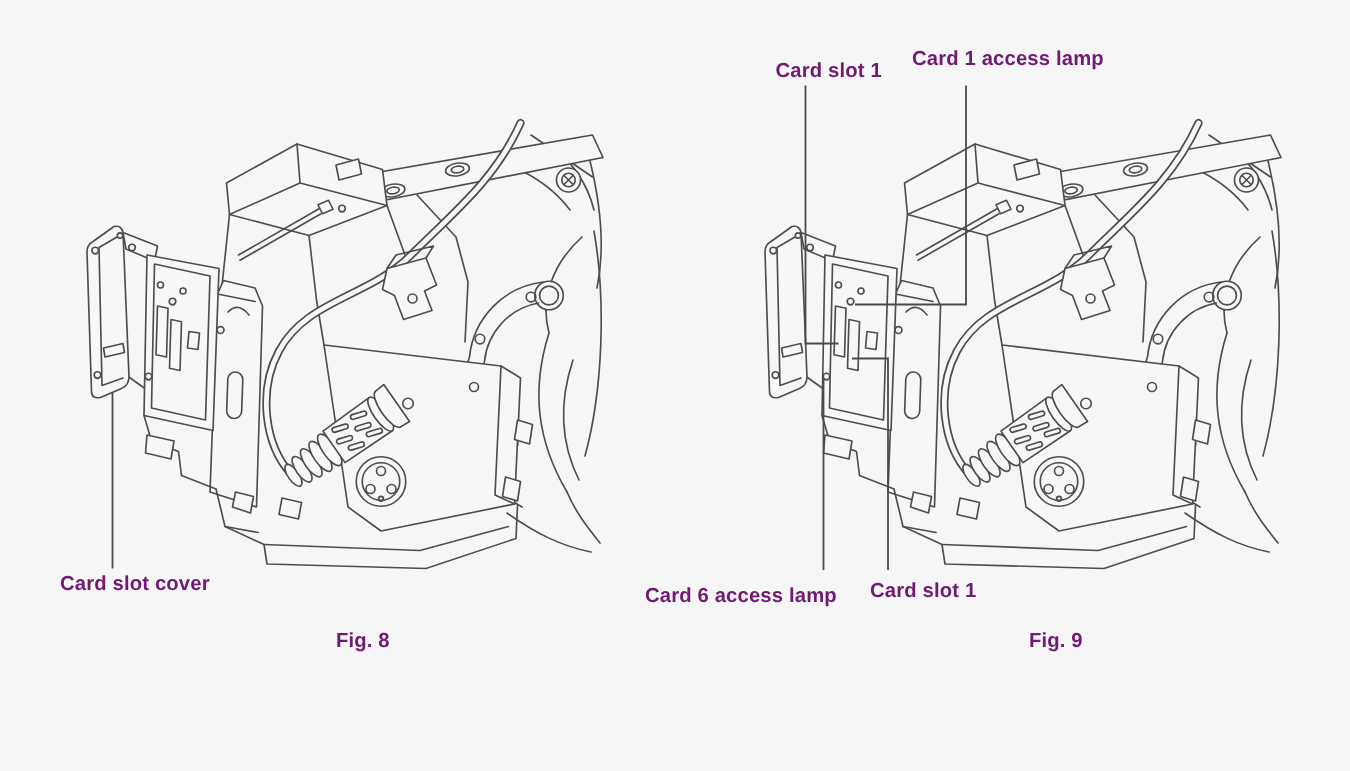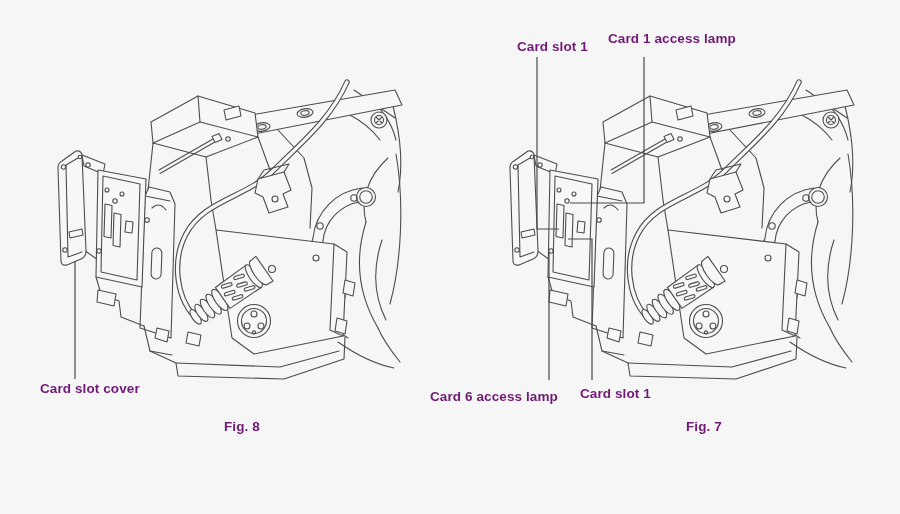--- a/index.html
+++ b/index.html
@@ -209,13 +209,13 @@
 </svg>
 
 <div class="lbl lbl-card-slot-1">Card slot 1</div>
 <div class="lbl lbl-card-1-access-lamp">Card 1 access lamp</div>
 
 <div class="lbl lbl-card-slot-cover">Card slot cover</div>
 <div class="lbl lbl-fig1">Fig. 8</div>
 
 <div class="lbl lbl-card-2-access-lamp">Card 6 access lamp</div>
 <div class="lbl lbl-card-slot-2">Card slot 1</div>
-<div class="lbl lbl-fig2">Fig. 7</div>
+<div class="lbl lbl-fig2">Fig. 9</div>
 
 </body></html>

